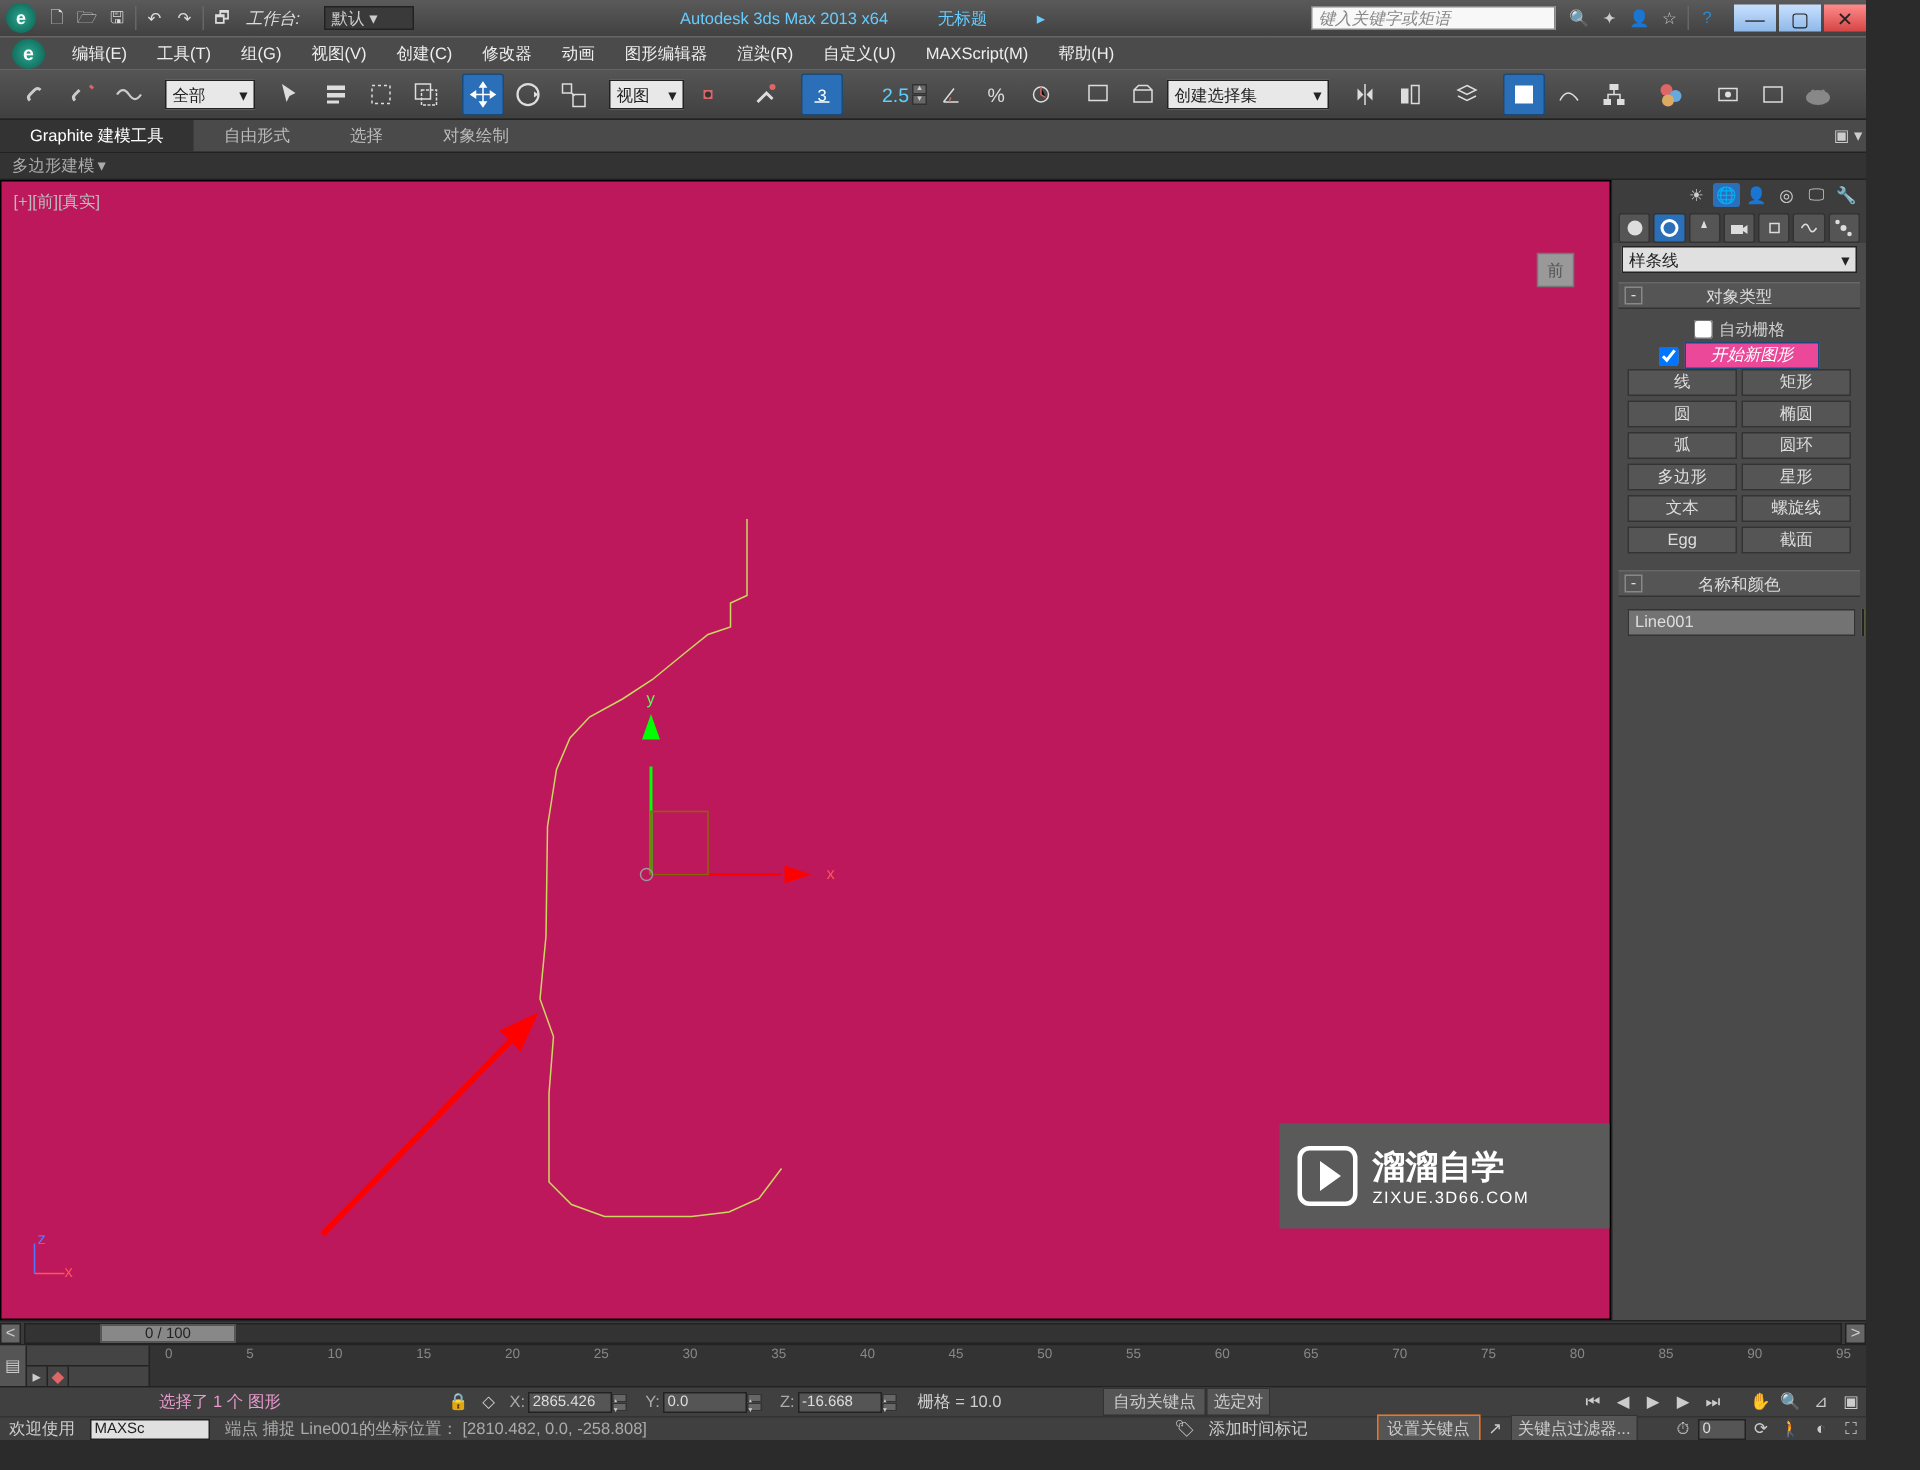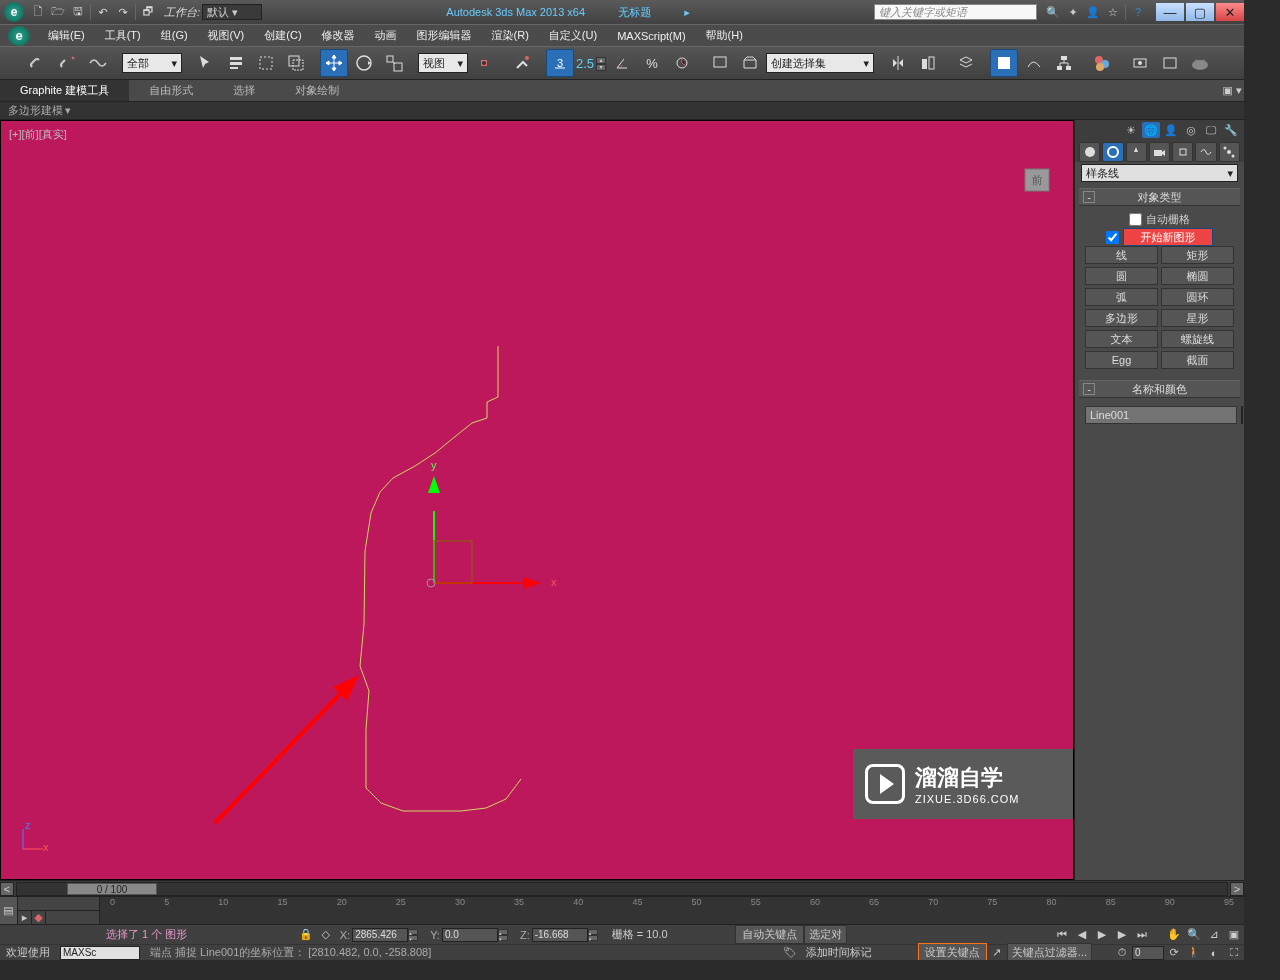--- a/index.html
+++ b/index.html
@@ -4,44 +4,44 @@
 <style>
 * { margin: 0; padding: 0; box-sizing: border-box; font-family: "Microsoft YaHei", Arial, sans-serif; font-size: 11px; user-select: none; }
 body { background: #2b2b2b; color: #ccc; overflow: hidden; width: 1244px; height: 960px; }
 
 
 .titlebar { height: 24px; background: linear-gradient(to bottom, #5a5a5a, #414141); display: flex; align-items: center; }
 .app-icon { width: 20px; height: 20px; background: radial-gradient(circle,#2aa68f,#0a5c4f); border-radius: 50%; margin: 0 4px; display:flex;align-items:center;justify-content:center;color:#fff;font-weight:bold;font-size:12px;}
 .qat-btn { width: 20px; height: 18px; display: inline-flex; align-items: center; justify-content: center; color: #ddd; cursor: pointer; }
 .qat-sep { width: 1px; height: 16px; background: #666; margin: 0 2px; }
 .workspace-label { color: #ddd; margin-left: 6px; font-style: italic; }
-.workspace-sel { display:inline-block; width:60px; height:16px; background:#3a3a3a; border:1px solid #222; color:#ccc; padding-left:4px; margin-left:2px;}
+.workspace-sel { display:inline-block; width:60px; height:16px; background:#3a3a3a; border:1px solid #222; color:#ccc; padding-left:4px; margin-left:16px;}
 .title-center { flex: 1; text-align: center; }
 .title-app { color: #66ccff; }
 .title-doc { color: #66ccff; margin-left: 30px; }
 .search-box { width: 163px; height: 16px; background: #f8f8f8; border: 1px solid #888; color:#888; font-style:italic; padding-left:4px; margin-right:6px;}
 .infocenter-btn { width:20px; height:18px; display:inline-flex; align-items:center; justify-content:center; color:#ccc; cursor:pointer;}
 .window-controls { display:flex; margin-left:8px; }
 .win-btn { width: 28px; height: 18px; display:flex; align-items:center; justify-content:center; color:#222; cursor:pointer; font-size:13px; }
 .win-min { background: linear-gradient(to bottom,#c8e0ff,#8fb8e8); }
 .win-max { background: linear-gradient(to bottom,#c8e0ff,#8fb8e8); margin-left:2px;}
 .win-close { background: linear-gradient(to bottom,#ff8b8b,#d64545); margin-left:2px;}
 
 
 .menubar { height: 22px; background: #4b4b4b; border-top:1px solid #666; display:flex; align-items:center; padding-left:8px; }
 .menubar .m-item { color:#eee; padding: 0 10px; cursor:pointer; }
 .menu-icon { width: 22px; height:20px; background: radial-gradient(circle,#2aa68f,#0a5c4f); border-radius:50%; margin-right:8px; display:flex;align-items:center;justify-content:center;color:#fff;font-weight:bold;font-size:13px;}
 
 
-.toolbar { height: 34px; background: linear-gradient(to bottom,#555,#404040); border-top:1px solid #666; border-bottom:1px solid #222; display:flex; align-items:center; padding: 0 24px; gap:2px;}
+.toolbar { height: 34px; background: linear-gradient(to bottom,#555,#404040); border-top:1px solid #666; border-bottom:1px solid #222; display:flex; align-items:center; padding: 0 12px; gap:2px;}
 .tb-btn { width:28px; height:28px; display:flex; align-items:center; justify-content:center; cursor:pointer; border:1px solid transparent; border-radius:2px;}
 .tb-btn.active { background:#2b6fb8; border-color:#1a4a7a; }
 .tb-sep { width:6px; }
 .tb-dropdown { height:20px; background:#e8e8e8; border:1px solid #222; color:#222; padding:0 4px; display:flex; align-items:center; justify-content:space-between;}
-.tb-spinner { display:flex; align-items:flex-end; }
+.tb-spinner { display:flex; align-items:flex-start;margin-left:24px; }
 .tb-spinner .num { color:#5ad0ff; font-size:13px; margin-right:2px;}
 .tb-spinner .ctrl { display:flex; flex-direction:column; }
 .tb-spinner .ctrl span { width:10px; height:7px; background:#666; border:1px solid #333; font-size:6px; line-height:5px; text-align:center; cursor:pointer;}
 
 
 .ribbon { height: 22px; background:#4a4a4a; border-bottom:1px solid #222; display:flex; align-items:center;}
 .ribbon-tab { padding:0 20px; height:100%; display:flex; align-items:center; color:#bbb; cursor:pointer; }
 .ribbon-tab.active { background:#333; color:#fff; }
 .ribbon-min { width:24px; text-align:center; margin-left:auto; cursor:pointer;}
 .ribbon-panel { height:18px; background:#333; border-bottom:1px solid #222; padding-left:8px; color:#aaa; display:flex; align-items:center;}
@@ -61,21 +61,21 @@
 .cp-tabs { height:22px; display:flex; padding:2px 4px; gap:2px; background:#3d3d3d;}
 .cp-tab { width:22px; height:20px; display:flex; align-items:center; justify-content:center; cursor:pointer; border:1px solid #333; border-radius:2px; background:#555;}
 .cp-tab.active { background:#2b6fb8; }
 .cp-dd { margin:2px 6px; height:18px; background:#e0e0e0; border:1px solid #222; color:#222; padding:0 4px; display:flex; align-items:center; justify-content:space-between;}
 .cp-rollout-title { height:18px; background:#555; border-top:1px solid #666; border-bottom:1px solid #333; display:flex; align-items:center; justify-content:center; color:#ddd; position:relative; margin:4px 4px 0 4px;}
 .cp-rollout-title .toggle { position:absolute; left:4px; width:12px; height:12px; border:1px solid #888; text-align:center; line-height:10px;}
 .cp-rollout-body { background:#4a4a4a; padding:4px 6px; margin:0 4px;}
 .cp-check-row { display:flex; align-items:center; justify-content:center; gap:4px; height:18px;}
 .cp-btn-row { display:flex; gap:3px; margin-bottom:3px;}
 .cp-btn { flex:1; height:18px; background:#555; border:1px solid #333; color:#ddd; text-align:center; line-height:16px; cursor:pointer;}
-.cp-btn.primary { background:#ef4444; border-color:#1a4a7a; color:#fff;}
+.cp-btn.primary { background:#ec4899; border-color:#1a4a7a; color:#fff;font-style:italic;}
 .cp-name-row { display:flex; gap:4px; margin:4px 0;}
 .cp-name-input { flex:1; height:18px; background:#737373; border:1px solid #333; color:#ddd; padding:0 4px;}
 .cp-color { width:18px; height:18px; background:#c8e060; border:1px solid #222;}
 
 
 .timeslider { height:16px; background:#3a3a3a; border-top:1px solid #222; display:flex; align-items:center; position:relative;}
 .ts-btn { width:14px; height:14px; background:#666; border:1px solid #222; text-align:center; line-height:12px; cursor:pointer;}
 .ts-track { flex:1; height:14px; background:#333; border:1px solid #222; margin:0 2px; position:relative;}
 .ts-frame { position:absolute; top:0; left:50px; width:90px; height:12px; background:#888; border:1px solid #555; text-align:center; font-size:10px; color:#222;}
 

